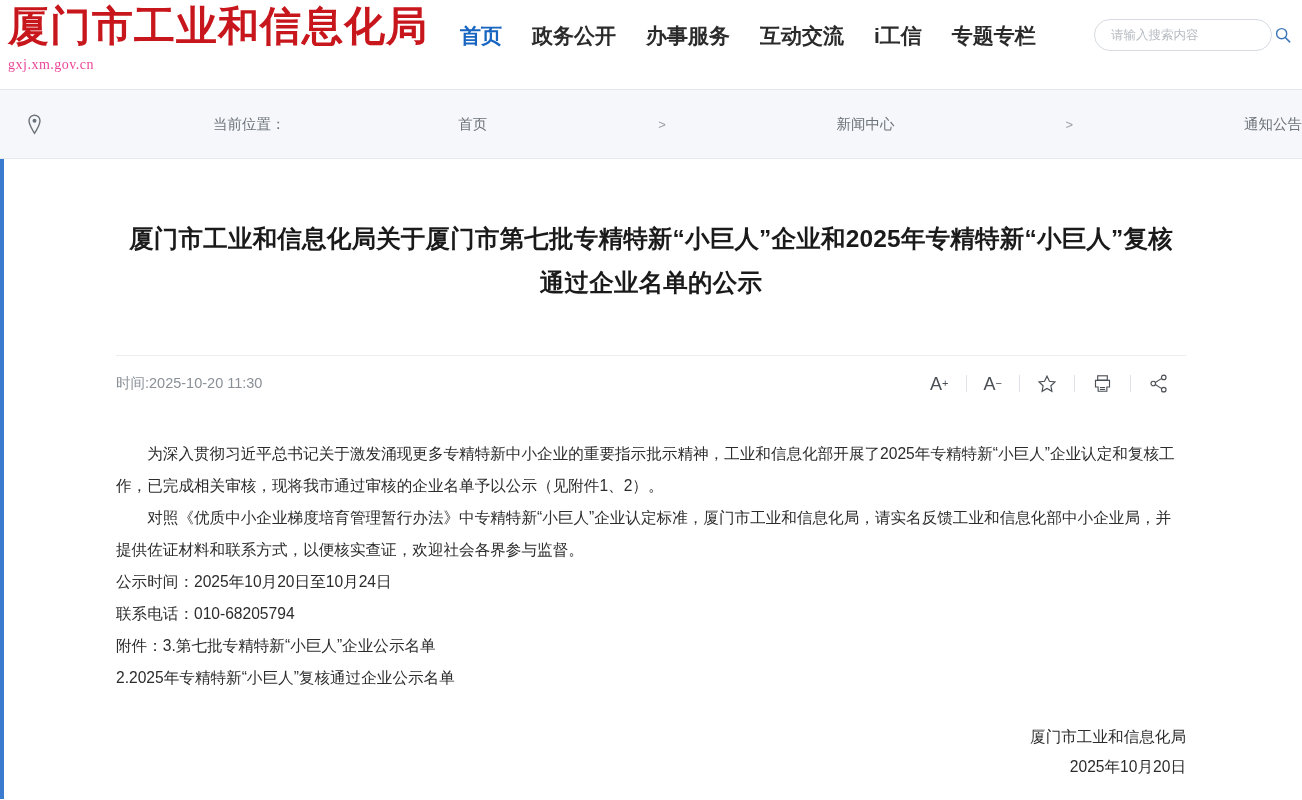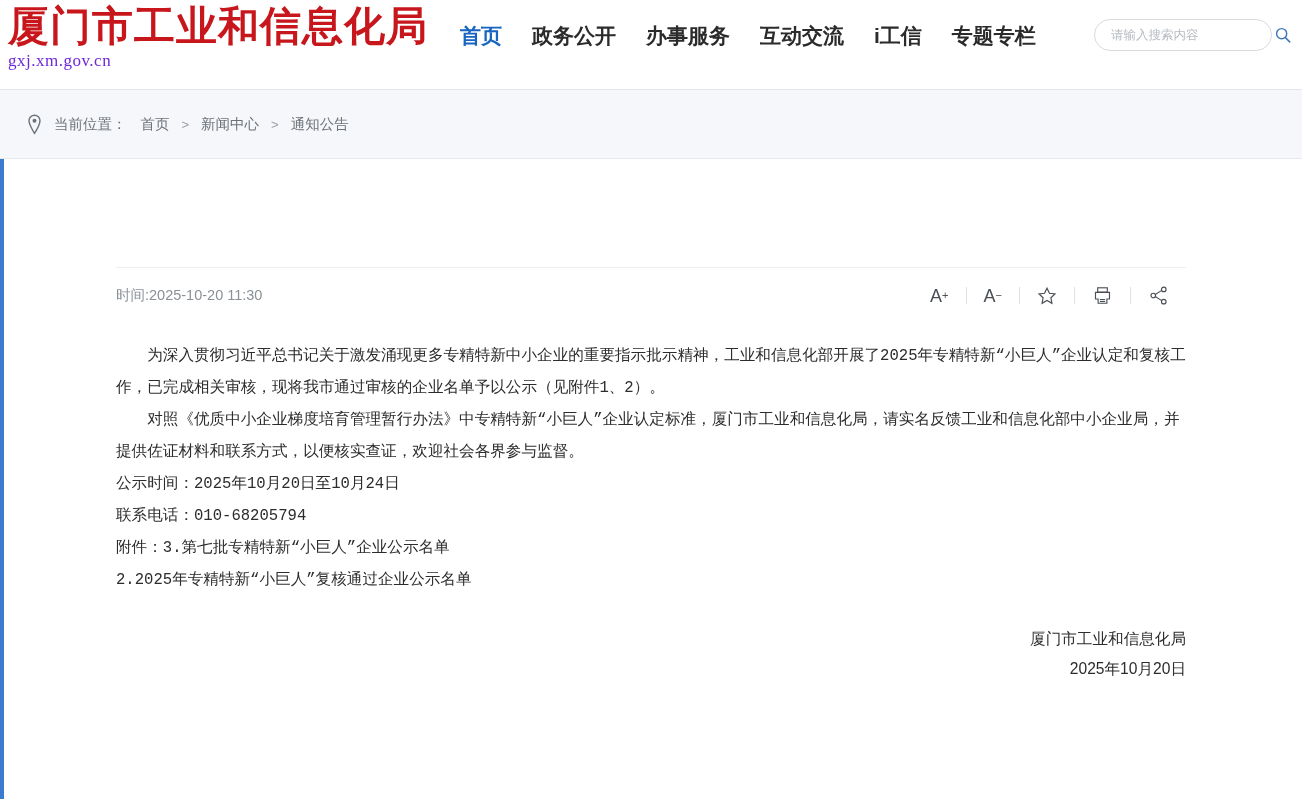--- a/index.html
+++ b/index.html
@@ -35,24 +35,24 @@
   .logo-title {
     font-family: "Liberation Serif", serif;
     font-weight: bold;
     font-size: 41px;
     line-height: 48px;
     color: #c8161d;
     letter-spacing: 1px;
     white-space: nowrap;
   }
   .logo-url {
-    margin-top: 1px;
+    margin-top: 7px;
     font-family: "Liberation Serif", serif;
-    font-size: 17px;
-    color: #6d28d9;
+    font-size: 14px;
+    color: #ec4899;
     letter-spacing: 0.5px;
   }
 
   .nav {
     position: absolute;
     left: 460px;
     top: 22px;
     display: flex;
     align-items: center;
     gap: 30px;
@@ -92,20 +92,21 @@
   .search-icon { width: 18px; height: 18px; flex: 0 0 18px; }
 
   
   .crumb-bar {
     height: 69px;
     background: #f5f7fa;
     border-bottom: 1px solid #e6e9ed;
     display: flex;
     align-items: center;
     padding-left: 26px;
+    justify-content: space-between;
   }
   .crumb-pin { width: 17px; height: 21px; margin-right: 11px; }
   .crumb-label {
     font-size: 14.5px;
     color: #6d737a;
     margin-right: 14px;
   }
   .crumb-link {
     font-size: 14.5px;
     color: #6d737a;
@@ -169,25 +170,25 @@
     justify-content: center;
     min-width: 20px;
   }
   .tool sup { font-size: 11px; }
   .tool-div {
     width: 1px; height: 17px;
     background: #dfe2e6;
   }
 
   .body-text {
-    margin-top: 34px;
+    margin-top: 44px;
     font-size: 15.6px;
     line-height: 32px;
     color: #2c2c2c;
-    font-family: Liberation Mono, monospace;
+    font-family: Liberation Sans, sans-serif;
   }
   .body-text p { margin: 0; }
   .indent { text-indent: 2em; }
   .sign {
     margin-top: 28px;
     text-align: right;
     font-size: 15.6px;
     line-height: 30px;
     color: #2c2c2c;
   }
@@ -235,20 +236,21 @@
     <span class="crumb-sep">&gt;</span>
     <span class="crumb-link">新闻中心</span>
     <span class="crumb-sep">&gt;</span>
     <span class="crumb-link">通知公告</span>
   </div>
 
   <div class="content-wrap">
     <div class="left-rail"></div>
 
     <div class="article">
+      <div class="art-title">厦门市工业和信息化局关于厦门市第七批专精特新“小巨人”企业和2025年专精特新“小巨人”复核 通过企业名单的公示</div>
 
       <div class="meta-row">
         <div class="meta-time">时间:2025-10-20 11:30</div>
         <div class="tools">
           <div class="tool">A<sup>+</sup></div>
           <div class="tool-div"></div>
           <div class="tool">A<sup>−</sup></div>
           <div class="tool-div"></div>
           <div class="tool">
             <svg viewBox="0 0 22 22" width="20" height="20">

